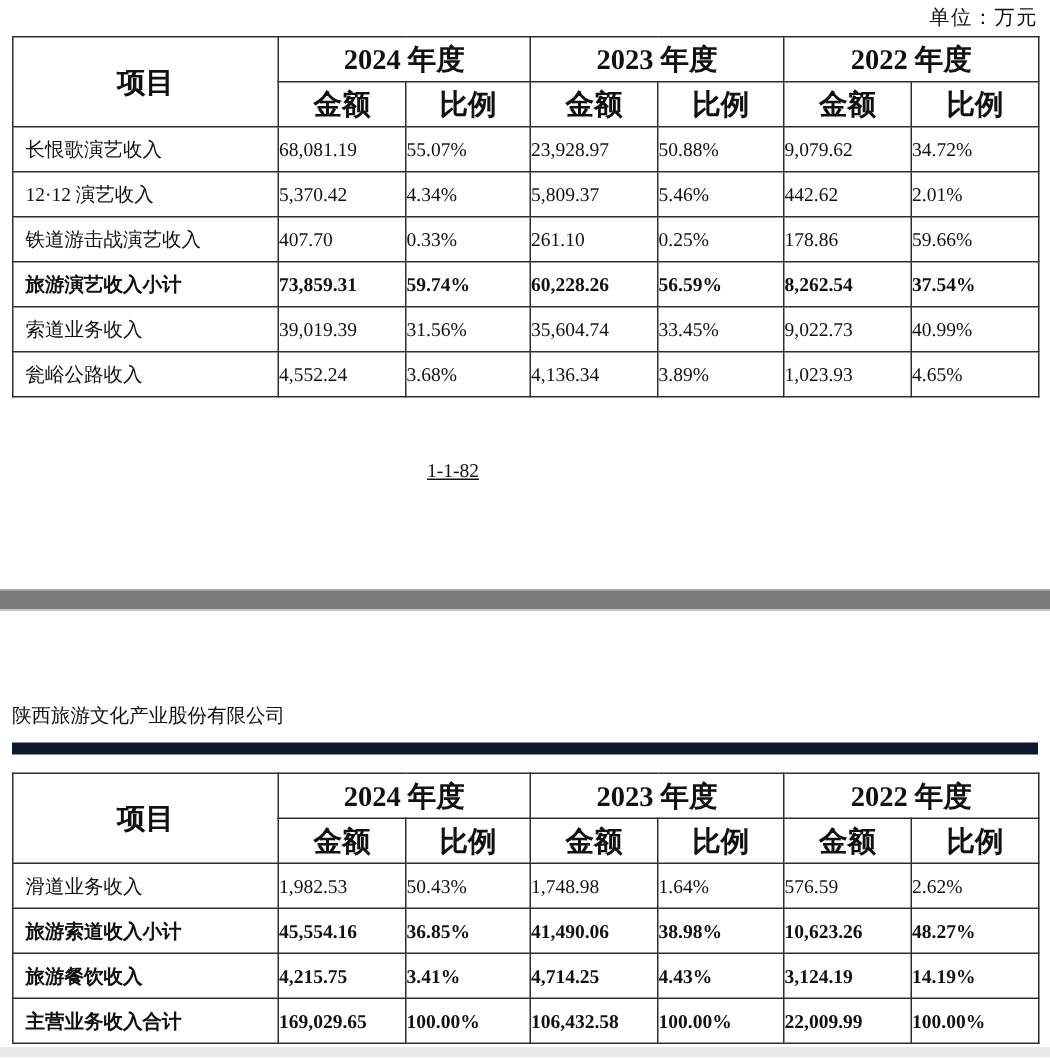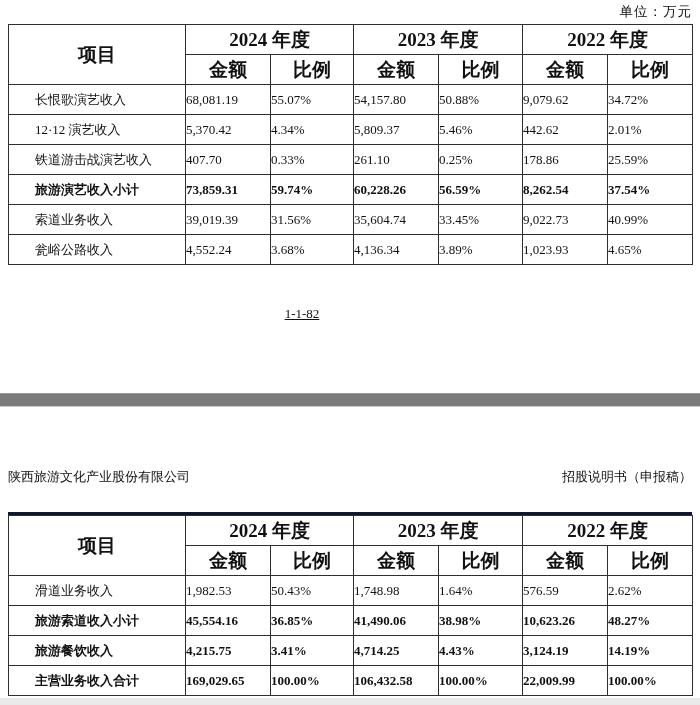--- a/index.html
+++ b/index.html
@@ -29,21 +29,21 @@
   .fin-table.t2 { top: 515px; }
   .fin-table th, .fin-table td {
     border: 1px solid #2e2e2e;
     height: 30px;
     vertical-align: middle;
     white-space: nowrap;
     overflow: hidden;
   }
   .fin-table { border: 1.5px solid #2e2e2e; }
   .fin-table th { font-weight: bold; text-align: center; font-size: 19px; }
-  .fin-table td.label { text-align: left; padding-left: 26px; }
+  .fin-table td.label { text-align: left; padding-left: 8px; }
   .fin-table td.num { text-align: left; padding-right: 5px; }
   .fin-table tr.bold td { font-weight: bold; }
   .page-number {
     position: absolute;
     top: 306px; left: 0;
     width: 604px;
     text-align: center;
     font-size: 13px;
     text-decoration: underline;
   }
@@ -56,22 +56,22 @@
     border-bottom: 1px solid #c9c9c9;
   }
   .page2-header {
     position: absolute;
     top: 468px; left: 8px;
     width: 684px;
     display: flex;
     justify-content: space-between;
     align-items: flex-end;
     font-size: 13px;
-    padding-bottom: 26px;
-    border-bottom: 4px solid #0f172a;
+    padding-bottom: 9px;
+    border-bottom: 8px solid #0f172a;
   }
   .bottom-strip {
     position: absolute;
     top: 698px; left: 0;
     width: 700px; height: 7px;
     background: #e9e9e9;
   }
 </style>
 </head>
 <body>
@@ -102,42 +102,42 @@
       <th>比例</th>
       <th>金额</th>
       <th>比例</th>
     </tr>
   </thead>
   <tbody>
     <tr>
       <td class="label">长恨歌演艺收入</td>
       <td class="num">68,081.19</td>
       <td class="num">55.07%</td>
-      <td class="num">54,157.80</td>
+      <td class="num">23,928.97</td>
       <td class="num">50.88%</td>
       <td class="num">9,079.62</td>
       <td class="num">34.72%</td>
     </tr>
     <tr>
       <td class="label">12·12 演艺收入</td>
       <td class="num">5,370.42</td>
       <td class="num">4.34%</td>
       <td class="num">5,809.37</td>
       <td class="num">5.46%</td>
       <td class="num">442.62</td>
       <td class="num">2.01%</td>
     </tr>
     <tr>
       <td class="label">铁道游击战演艺收入</td>
       <td class="num">407.70</td>
       <td class="num">0.33%</td>
       <td class="num">261.10</td>
       <td class="num">0.25%</td>
       <td class="num">178.86</td>
-      <td class="num">25.59%</td>
+      <td class="num">59.66%</td>
     </tr>
     <tr class="bold">
       <td class="label">旅游演艺收入小计</td>
       <td class="num">73,859.31</td>
       <td class="num">59.74%</td>
       <td class="num">60,228.26</td>
       <td class="num">56.59%</td>
       <td class="num">8,262.54</td>
       <td class="num">37.54%</td>
     </tr>
@@ -161,21 +161,20 @@
     </tr>
   </tbody>
 </table>
 
 <div class="page-number">1-1-82</div>
 
 <div class="separator-band"></div>
 
 <div class="page2-header">
   <span>陕西旅游文化产业股份有限公司</span>
-  <span>招股说明书（申报稿）</span>
 </div>
 
 <table class="fin-table t2">
   <colgroup>
     <col style="width:177px">
       <col style="width:85px">
       <col style="width:83px">
     <col style="width:85px">
       <col style="width:84px">
       <col style="width:85px">

